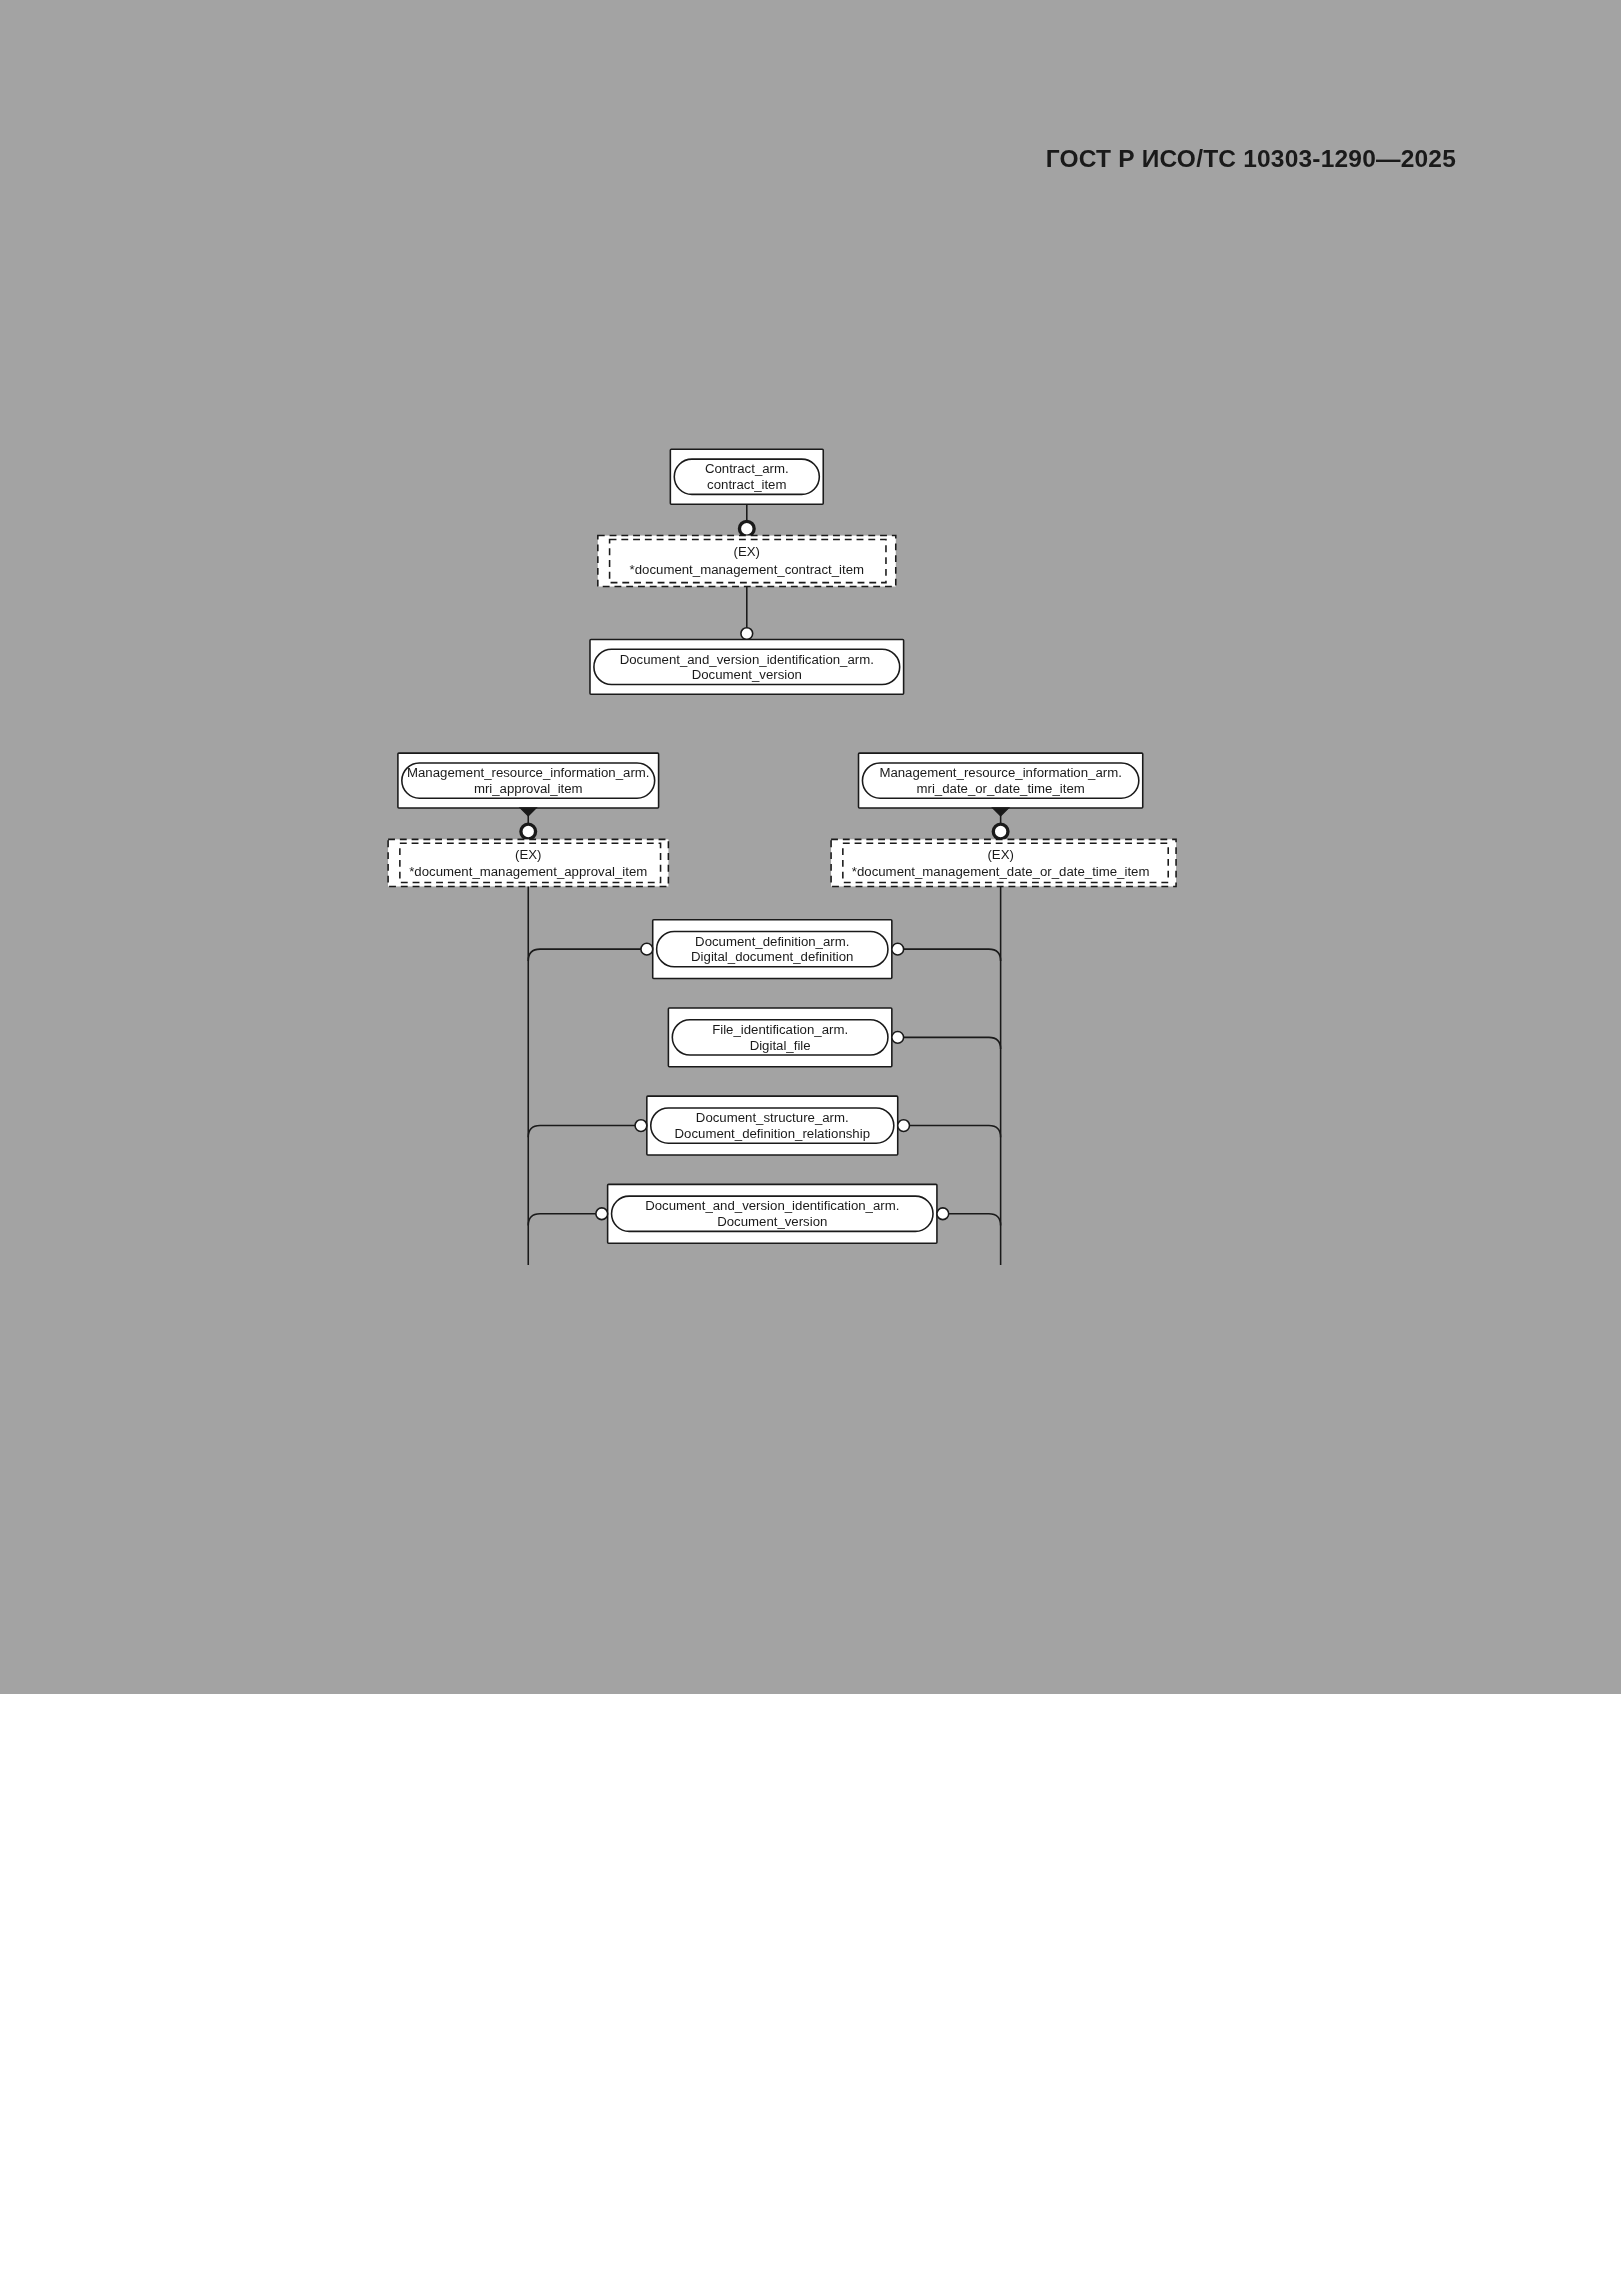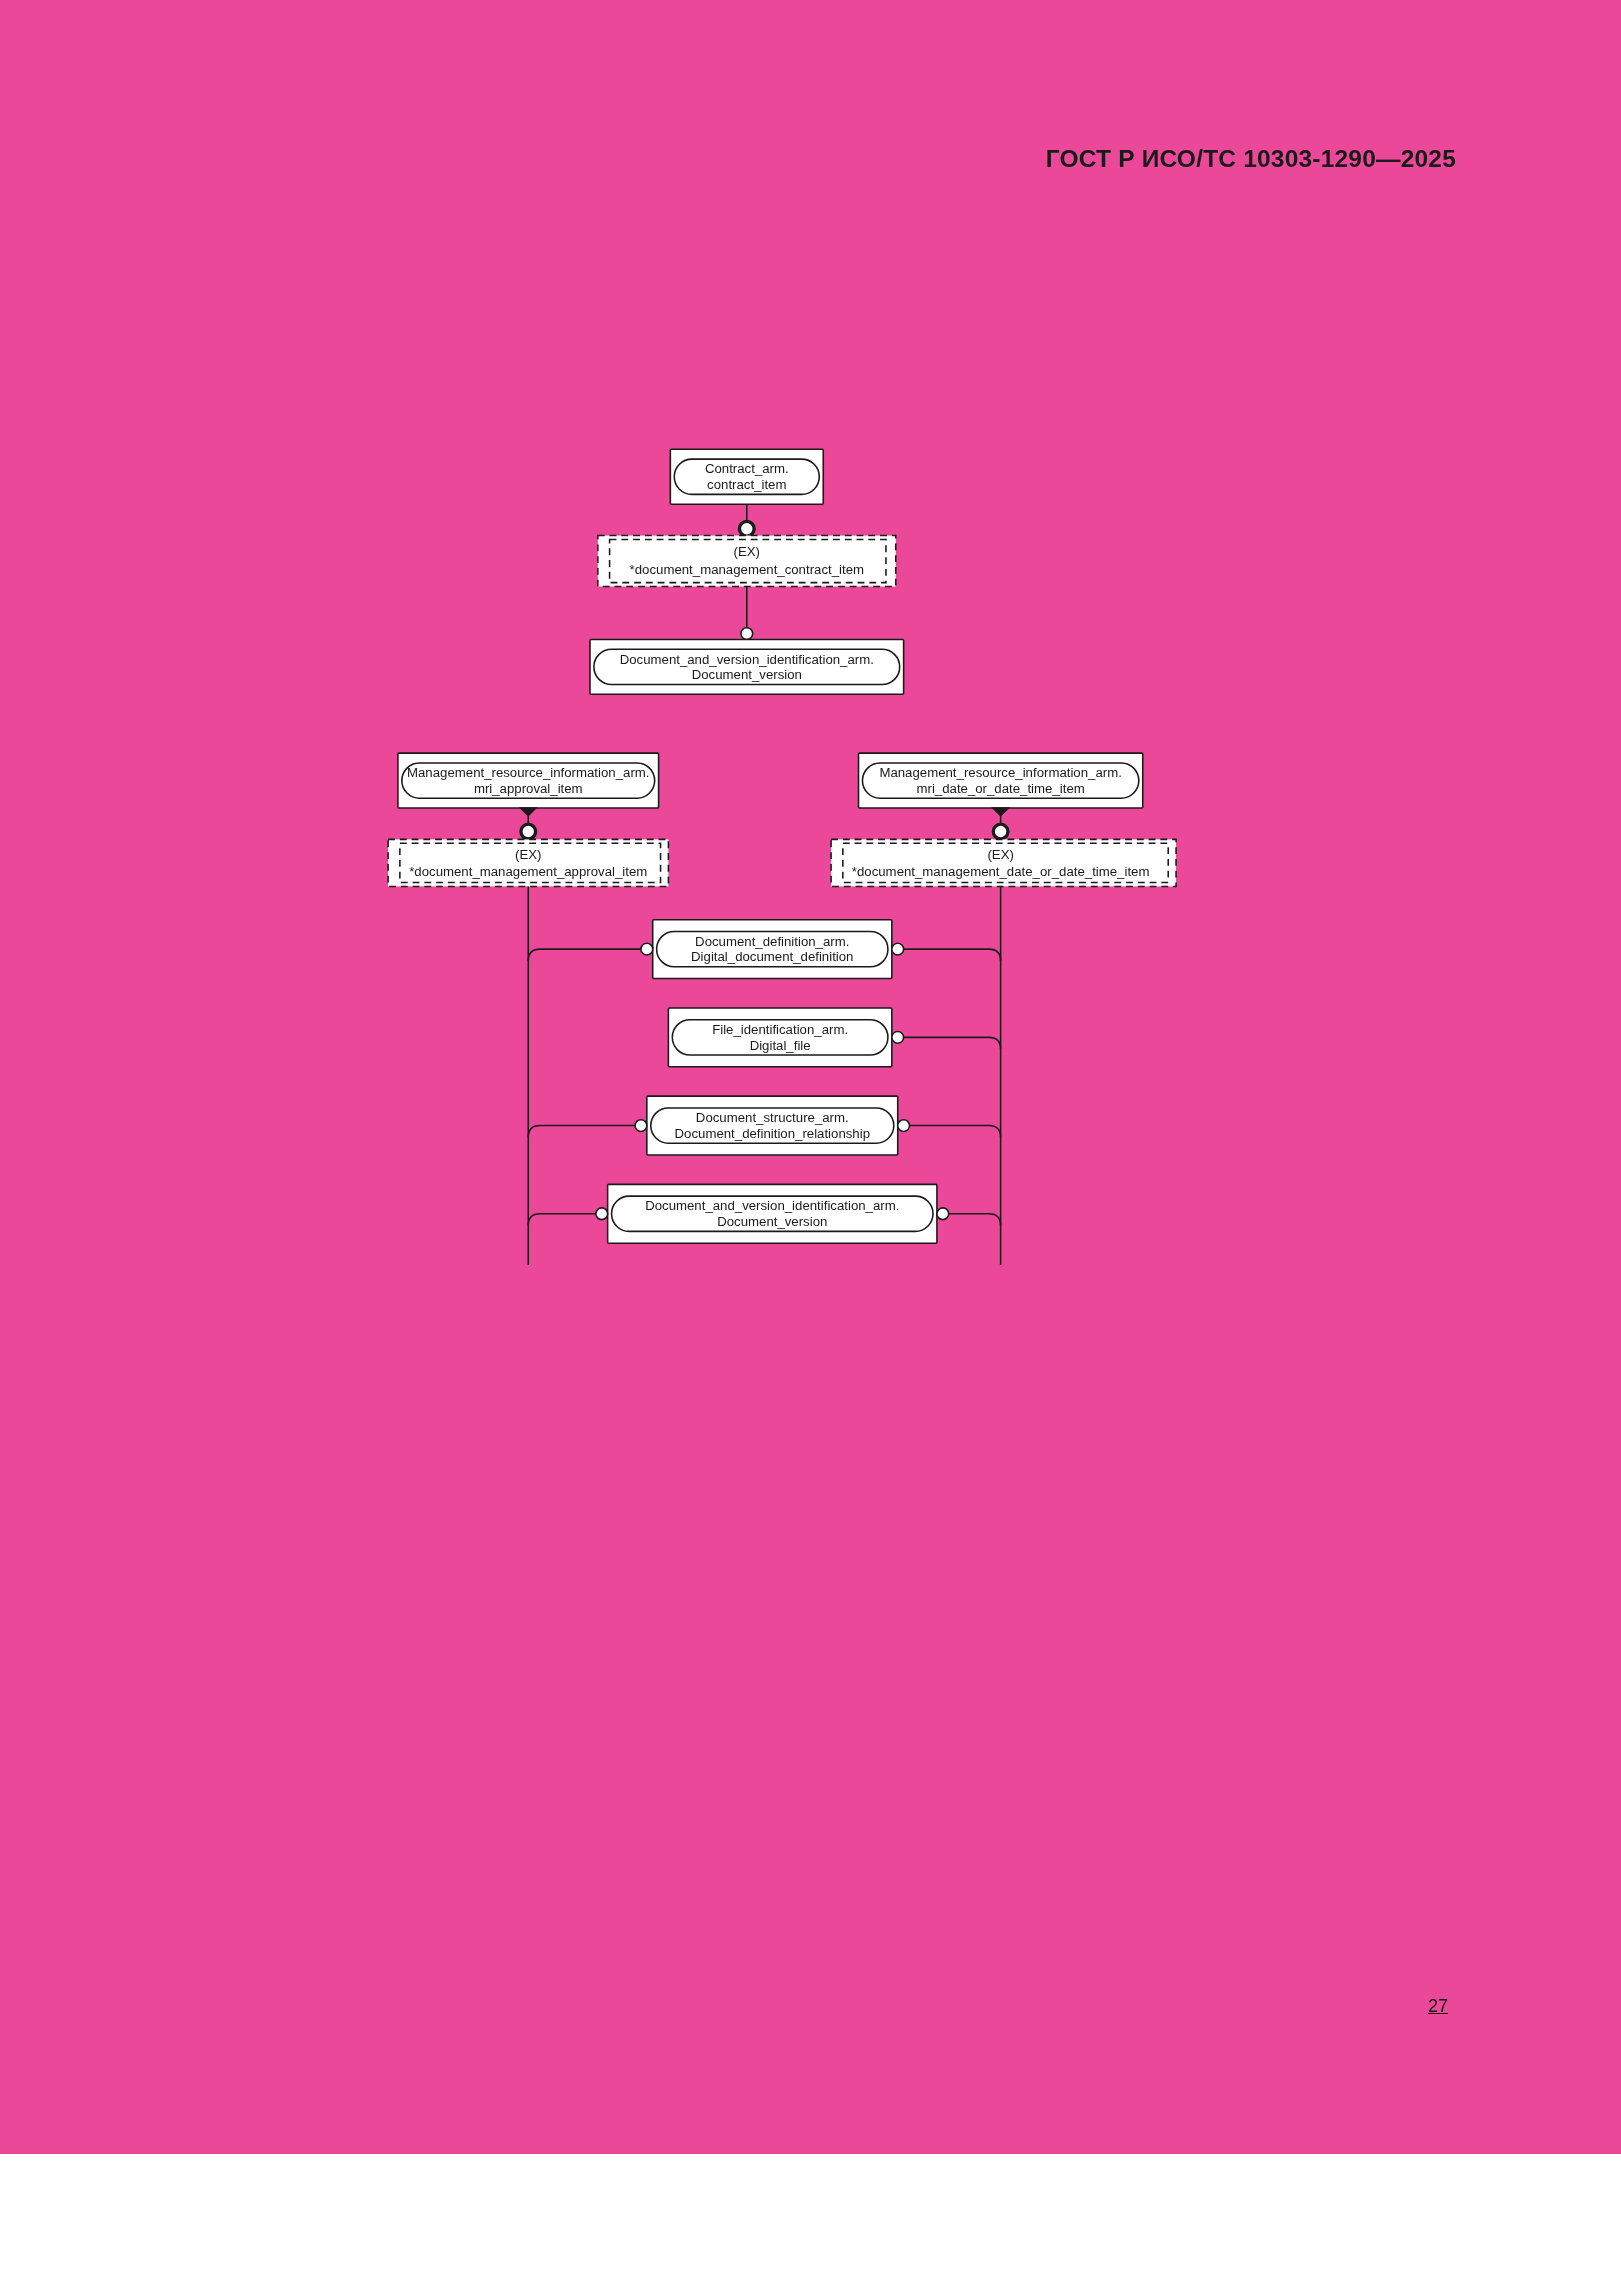--- a/index.html
+++ b/index.html
@@ -7,22 +7,22 @@
     padding: 0;
     background: #ffffff;
   }
   body {
     font-family: "Liberation Sans", sans-serif;
     color: #1a1a1a;
   }
   #page {
     position: relative;
     width: 1621px;
-    height: 2154px;
-    background: #ec4899;
+    height: 1694px;
+    background: #a3a3a3;
     overflow: hidden;
   }
   
   #header-std-number {
     position: absolute;
     top: 145px;
     right: 165px;
     font-size: 24.5px;
     font-weight: bold;
     letter-spacing: 0.2px;

